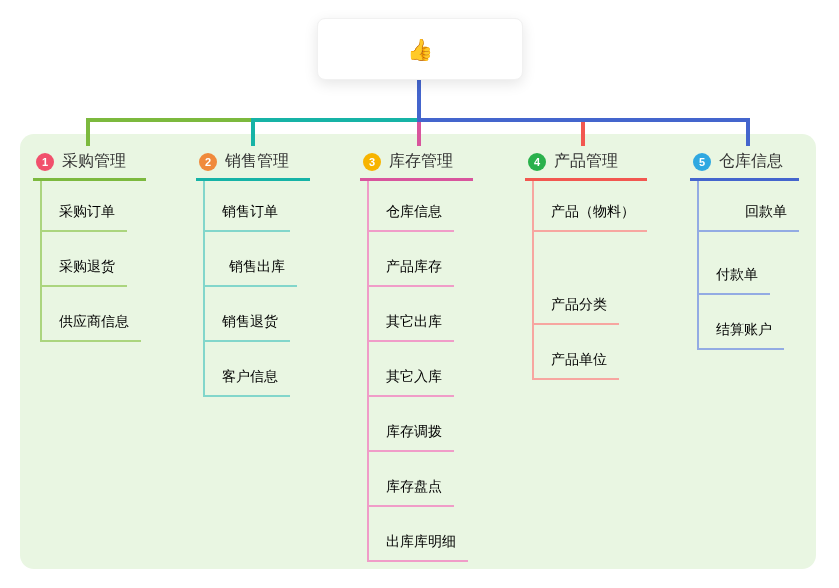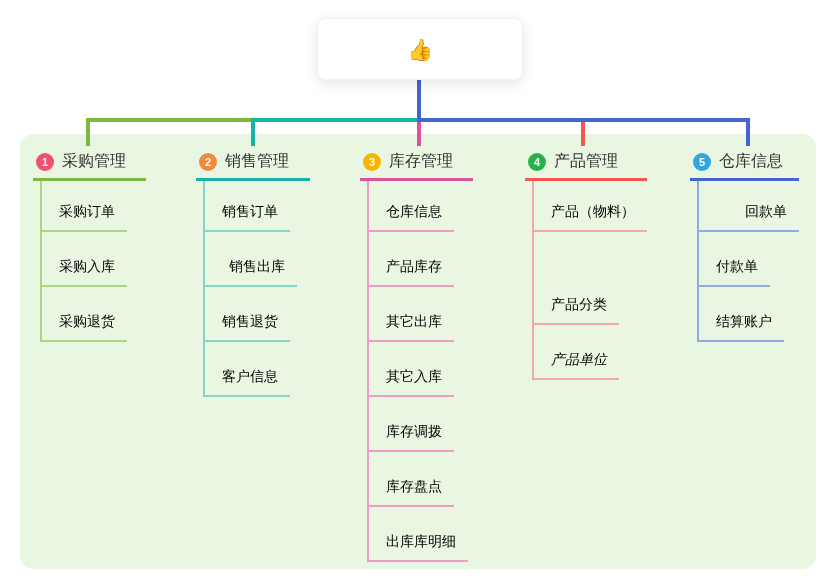--- a/index.html
+++ b/index.html
@@ -81,24 +81,24 @@
       <div class="column" style="left: 33px;">
         <div class="col-header" style="min-width: 113px; border-bottom-color: rgb(124, 185, 62);">
           <span class="badge" style="background: rgb(241, 80, 108);">1</span>
           <span>采购管理</span>
         </div>
         <div class="children" style="border-left-color: rgb(171, 213, 126);">
           <div class="child" style="border-bottom-color: rgb(171, 213, 126);">
             <span>采购订单</span>
           </div>
           <div class="child" style="border-bottom-color: rgb(171, 213, 126);">
-            <span>采购入库</span>
+            <span>采购退货</span>
           </div>
           <div class="child" style="border-bottom-color: rgb(171, 213, 126);">
-            <span>采购退货</span>
+            <span>供应商信息</span>
           </div>
         </div>
       </div>
       <div class="column" style="left: 196px;">
         <div class="col-header" style="min-width: 114px; border-bottom-color: rgb(22, 179, 166);">
           <span class="badge" style="background: rgb(240, 138, 60);">2</span>
           <span>销售管理</span>
         </div>
         <div class="children" style="border-left-color: rgb(130, 214, 203);">
           <div class="child" style="border-bottom-color: rgb(130, 214, 203); text-align: center;">
@@ -149,35 +149,35 @@
           <span class="badge" style="background: rgb(42, 177, 76);">4</span>
           <span>产品管理</span>
         </div>
         <div class="children" style="border-left-color: rgb(247, 166, 160);">
           <div class="child" style="border-bottom-color: rgb(247, 166, 160);">
             <span>产品（物料）</span>
           </div>
           <div class="child" style="border-bottom-color: rgb(247, 166, 160); margin-top: 38px;">
             <span>产品分类</span>
           </div>
-          <div class="child" style="border-bottom-color: rgb(247, 166, 160); font-style: italic;">
+          <div class="child" style="border-bottom-color: rgb(247, 166, 160);">
             <span>产品单位</span>
           </div>
         </div>
       </div>
       <div class="column" style="left: 690px;">
         <div class="col-header" style="min-width: 107px; border-bottom-color: rgb(68, 101, 205);">
           <span class="badge" style="background: rgb(47, 168, 225);">5</span>
           <span>仓库信息</span>
         </div>
         <div class="children" style="border-left-color: rgb(147, 171, 227);">
           <div class="child" style="border-bottom-color: rgb(147, 171, 227); padding-left: 46px;">
             <span>回款单</span>
           </div>
-          <div class="child" style="border-bottom-color: rgb(147, 171, 227);">
+          <div class="child" style="border-bottom-color: rgb(147, 171, 227); margin-top: 8px;">
             <span>付款单</span>
           </div>
           <div class="child" style="border-bottom-color: rgb(147, 171, 227);">
             <span>结算账户</span>
           </div>
         </div>
       </div>
     </div>
 
 </div>

